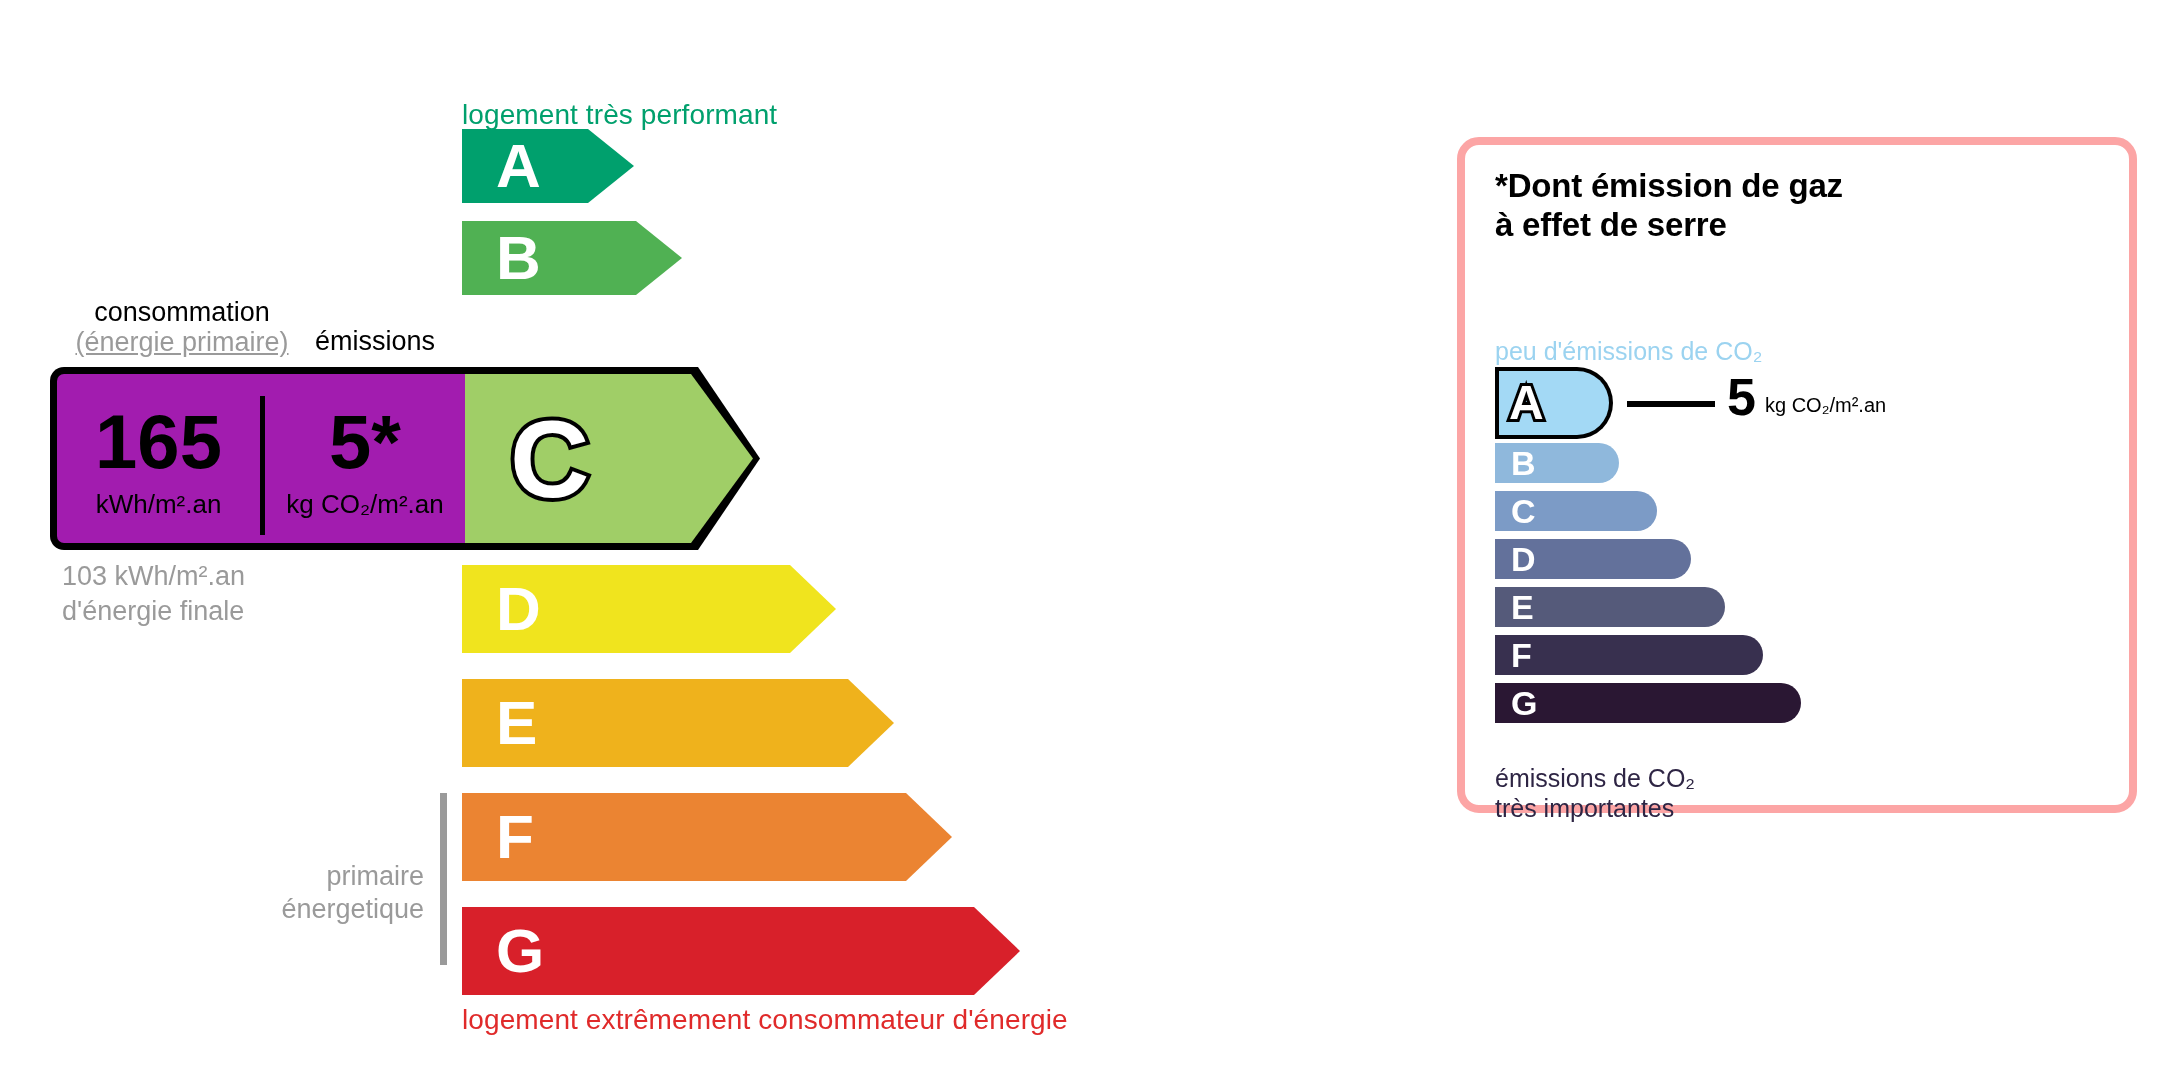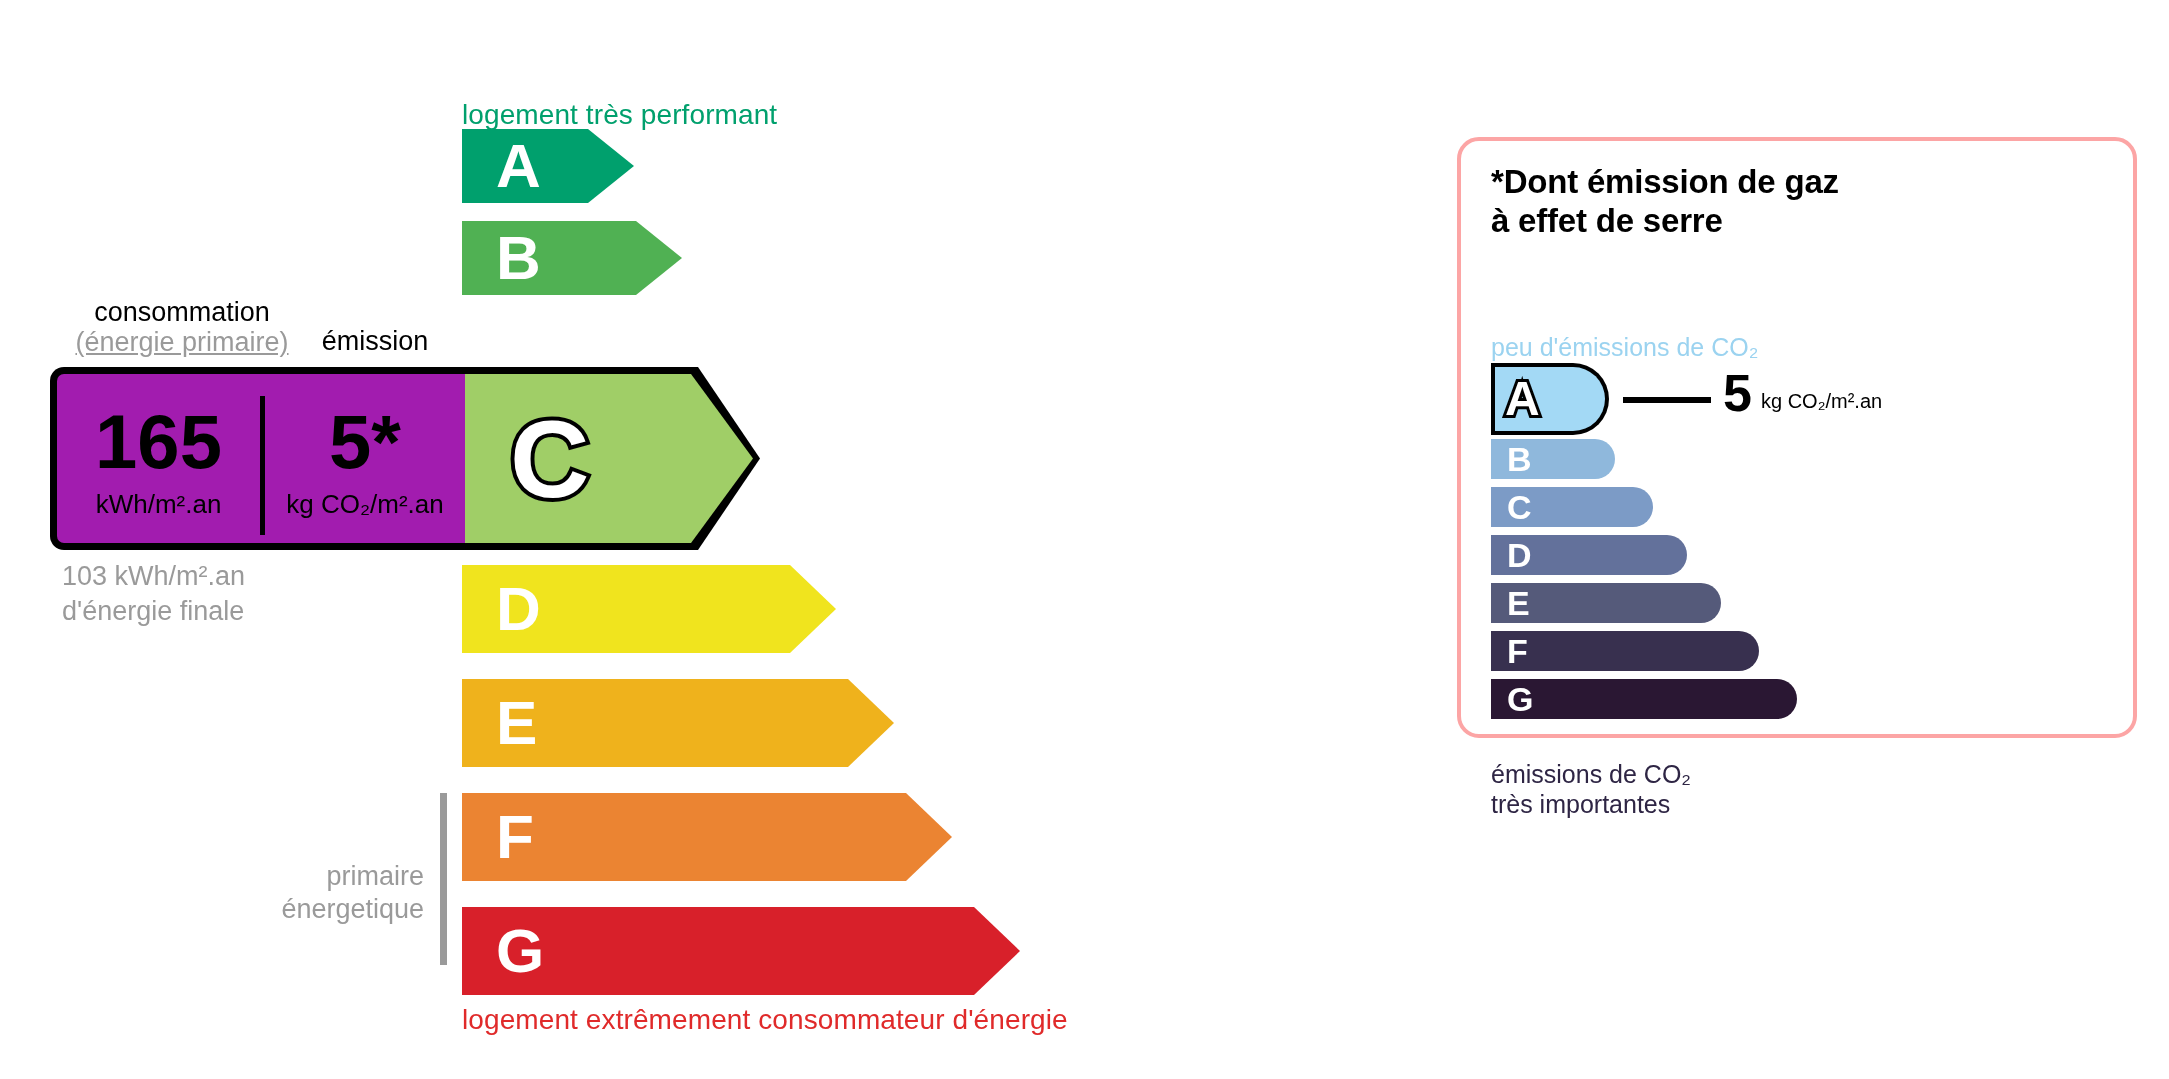--- a/index.html
+++ b/index.html
@@ -86,22 +86,22 @@
   #passoire-bar{
     position:absolute;left:440px;top:748px;width:7px;height:172px;background:#9A9A9A;
   }
   #passoire-label{
     position:absolute;left:200px;top:815px;width:224px;text-align:right;
     font-size:27px;color:#9A9A9A;line-height:1.22;white-space:pre-line;
   }
 
   
   #ges{
-    position:absolute;left:1457px;top:92px;width:680px;height:601px;
-    border:4px solid #fca5a5;border-radius:22px;background:#ffffff;
+    position:absolute;left:1457px;top:92px;width:680px;height:676px;
+    border:8px solid #fca5a5;border-radius:22px;background:#ffffff;
     box-sizing:border-box;
   }
   #ges-title{
     position:absolute;left:30px;top:22px;
     font-size:33px;font-weight:bold;color:#000;line-height:1.18;white-space:pre-line;
     letter-spacing:-.2px;
   }
   #ges-subcap{
     position:absolute;left:30px;top:192px;
     font-size:25px;color:#9BD3F0;white-space:nowrap;
@@ -200,21 +200,21 @@
         <div class="vb-num">5*</div>
         <div class="vb-unit">kg CO₂/m².an</div>
       </div>
     </div>
 
     <div id="label-conso">
       <span>consommation</span><br>
       <span class="sub">(énergie primaire)</span>
     </div>
 
-    <div id="label-emis">émission</div>
+    <div id="label-emis">émissions</div>
 
     <div id="label-final">103 kWh/m².an
 d'énergie finale</div>
 
     <div id="passoire-bar"></div>
     <div id="passoire-label">primaire
 énergetique</div>
 
     <div class="cap" id="cap-bottom">logement extrêmement consommateur d'énergie</div>
   </div>

